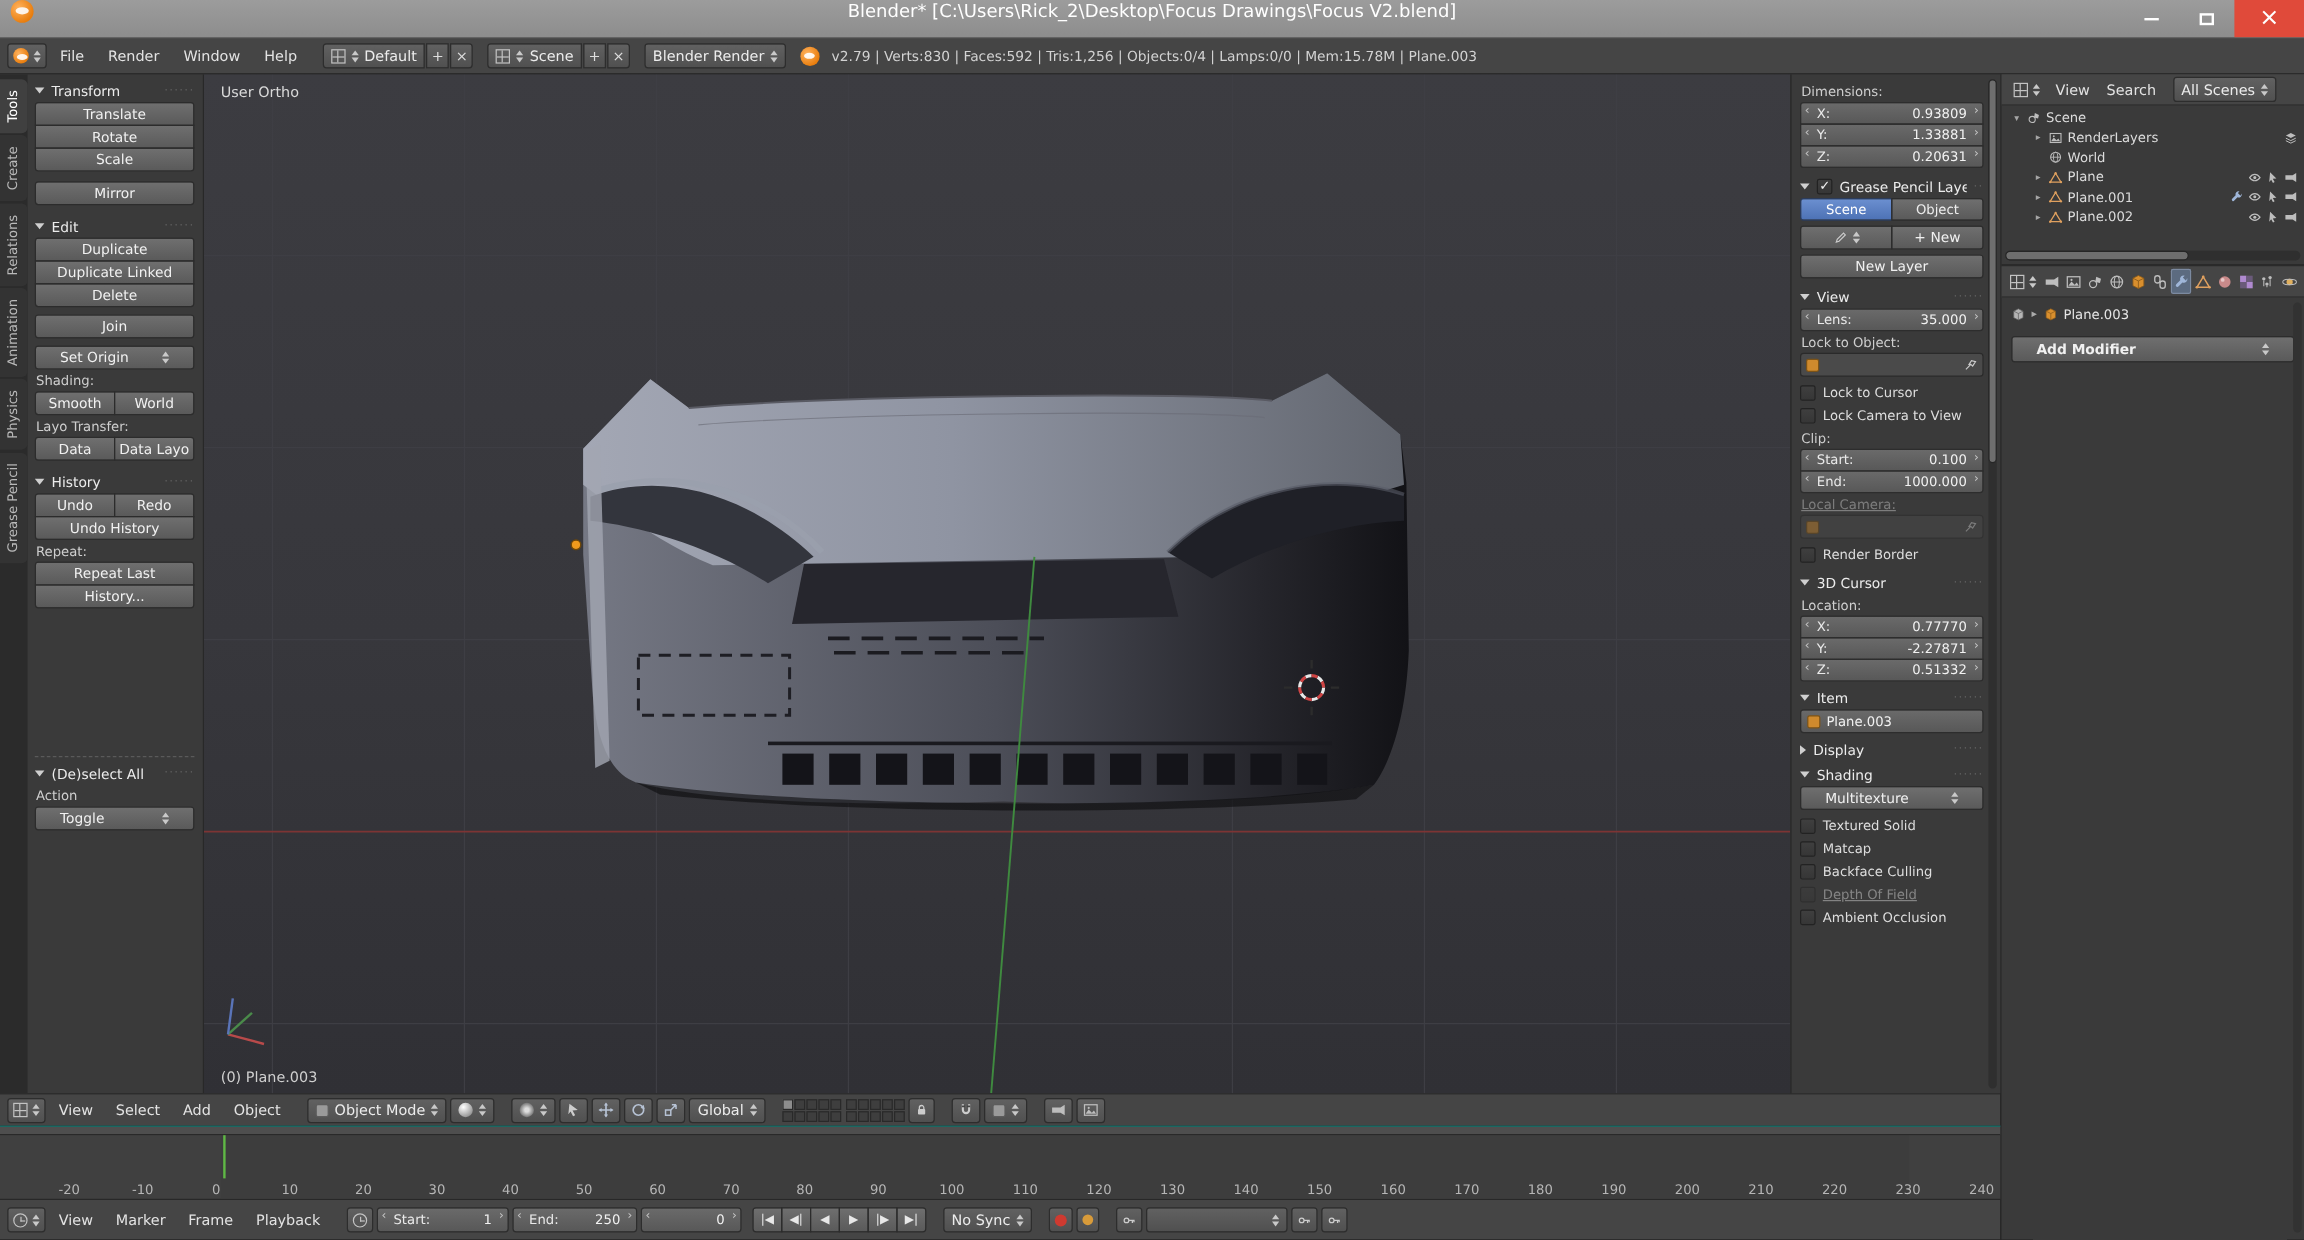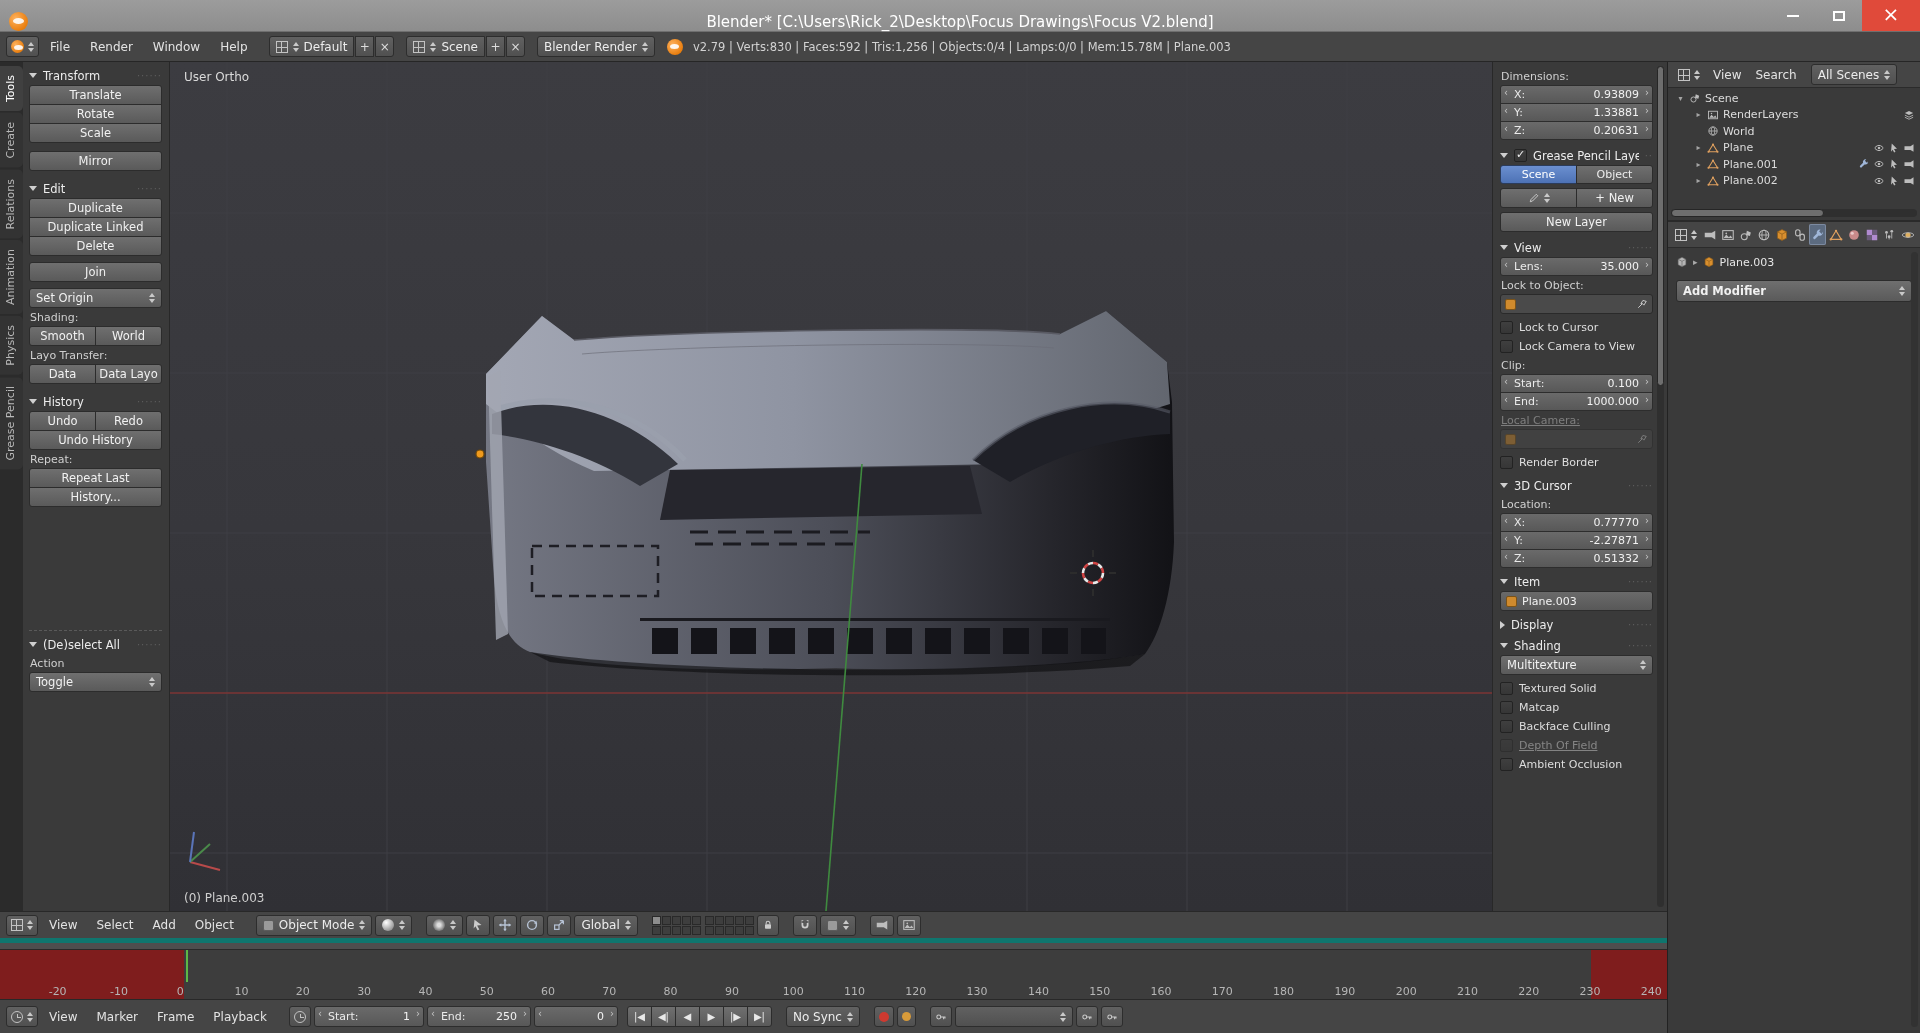--- a/index.html
+++ b/index.html
@@ -1,21 +1,21 @@
 <!DOCTYPE html>
 <html><head>
 <meta charset="utf-8">
 <style>
   * { margin:0; padding:0; box-sizing:border-box; }
   html,body { width:1920px; height:1033px; background:#1f1f1f; overflow:hidden;
     font-family:"DejaVu Sans","Liberation Sans",sans-serif; font-size:12px; color:#dcdcdc; }
   .app { width:1920px; height:1033px; display:flex; flex-direction:column; }
 
   
-  .titlebar { height:32px; background:linear-gradient(#9c9c9c,#8d8d8d); display:flex; align-items:flex-end; position:relative; flex:0 0 auto; border-bottom:1px solid #6f6f6f; }
+  .titlebar { height:32px; background:linear-gradient(#9c9c9c,#8d8d8d); display:flex; align-items:flex-start; position:relative; flex:0 0 auto; border-bottom:1px solid #6f6f6f; }
   .app-icon { width:19px; height:19px; margin-left:9px; border-radius:50%; background:radial-gradient(circle at 35% 35%, #ffb25e, #e87d0d 72%); position:relative; z-index:2; flex:0 0 auto;}
   .app-icon::after { content:""; position:absolute; left:4px; top:6px; width:11px; height:6px; border-radius:50%; background:#fdfdfd; opacity:.9; }
   .titlebar .title { position:absolute; left:0; right:0; text-align:center; color:#ffffff; font-size:15px; }
   .win-buttons { margin-left:auto; display:flex; height:100%; z-index:2; }
   .win-btn { width:46px; height:100%; display:flex; align-items:center; justify-content:center; cursor:default; }
   .g-min { width:12px; height:2px; background:#fff; }
   .g-max { width:12px; height:10px; border:2px solid #fff; }
   .win-btn.close { width:58px; background:#e04a3a; }
   .g-close { color:#fff; font-size:20px; line-height:1; margin-top:-3px; }
 
@@ -72,21 +72,21 @@
   .vstack > .btn:first-child, .vstack > .hrow:first-child > .btn { border-radius:3px 3px 0 0; }
   .vstack > .btn:last-child { border-radius:0 0 3px 3px; }
   .hrow { display:flex; }
   .hrow > .btn { flex:1; }
   .hrow.joined > .btn { border-radius:0; }
   .hrow.joined > .btn:not(:first-child) { margin-left:-1px; }
   .hrow.joined > .btn:first-child { border-radius:3px 0 0 3px; }
   .hrow.joined > .btn:last-child { border-radius:0 3px 3px 0; }
   .vstack > .hrow:first-child > .btn:first-child { border-radius:3px 0 0 0; }
   .vstack > .hrow:first-child > .btn:last-child { border-radius:0 3px 0 0; margin-left:-1px; }
-  .dd { justify-content:center; padding:0 6px; }
+  .dd { justify-content:center; padding:0 20px; }
   .dd .lbl { flex:1; text-align:left; }
   .slabel { font-size:11px; color:#cfcfcf; height:16px; display:flex; align-items:end; padding-left:1px; }
   .gap2{height:2px;flex:0 0 auto} .gap4{height:4px;flex:0 0 auto} .gap6{height:6px;flex:0 0 auto} .gap8{height:8px;flex:0 0 auto}
   .op-panel { margin-top:123px; border-top:1px dashed #5a5a5a; padding-top:4px; }
 
   
   .viewport { flex:1; position:relative; min-width:0; background:#36363a; }
   .viewport svg.scene { position:absolute; inset:0; width:100%; height:100%; }
   .vp-text-tl { position:absolute; left:14px; top:8px; color:#dadada; font-size:12px; }
   .vp-text-bl { position:absolute; left:14px; bottom:6px; color:#cfcfcf; font-size:12px; }
@@ -119,21 +119,21 @@
   .strip { height:27px; background:#454545; border-top:1px solid #282828; display:flex; align-items:center; gap:3px; padding:0 6px; flex:0 0 auto; }
   .strip .menu { padding:0 8px; height:21px; }
   .icbtn { height:21px; background:linear-gradient(#616161,#505050); border:1px solid #2d2d2d; border-radius:3px; display:flex; align-items:center; padding:0 4px; gap:4px; }
   .icbtn.flat { background:transparent; border-color:transparent; }
   .lgrid { display:grid; grid-template-columns:repeat(5,9px); grid-auto-rows:9px; gap:1px; }
   .lcell { background:#3e3e3e; border:1px solid #292929; }
   .lcell.on { background:#8d8d8d; }
   .layers { display:flex; gap:4px; align-items:center; }
 
   
-  .timeline { height:61px; background:#7f1d1d; border-top:5px solid #0f766e; position:relative; flex:0 0 auto; overflow:hidden; }
+  .timeline { height:61px; background:#404040; border-top:1px solid #0f766e; position:relative; flex:0 0 auto; overflow:hidden; }
   .tl-scroll { position:absolute; left:0; right:0; top:0; height:7px; background:#4e4e4e; border-bottom:1px solid #292929; }
   .tl-inrange { position:absolute; left:184px; width:1407px; top:7px; bottom:0; background:#3d3d3d; }
   .tl-numbers { position:absolute; left:27px; bottom:1px; display:flex; }
   .tl-numbers span { width:61.3px; text-align:center; font-size:11px; color:#b6b6b6; }
   .tl-cur { position:absolute; left:186px; top:7px; bottom:17px; width:2px; background:#5fb845; }
   .tl-header { height:34px; background:#454545; border-top:1px solid #282828; display:flex; align-items:center; gap:3px; padding:0 6px; flex:0 0 auto; }
   .tl-header .menu { padding:0 8px; height:22px; }
   .tnum { height:21px; } 
   .playbtns { display:flex; margin-left:6px; }
   .playbtns .btn { width:25px; height:21px; border-radius:0; margin-left:-1px; font-size:10px; color:#e8e8e8; }

